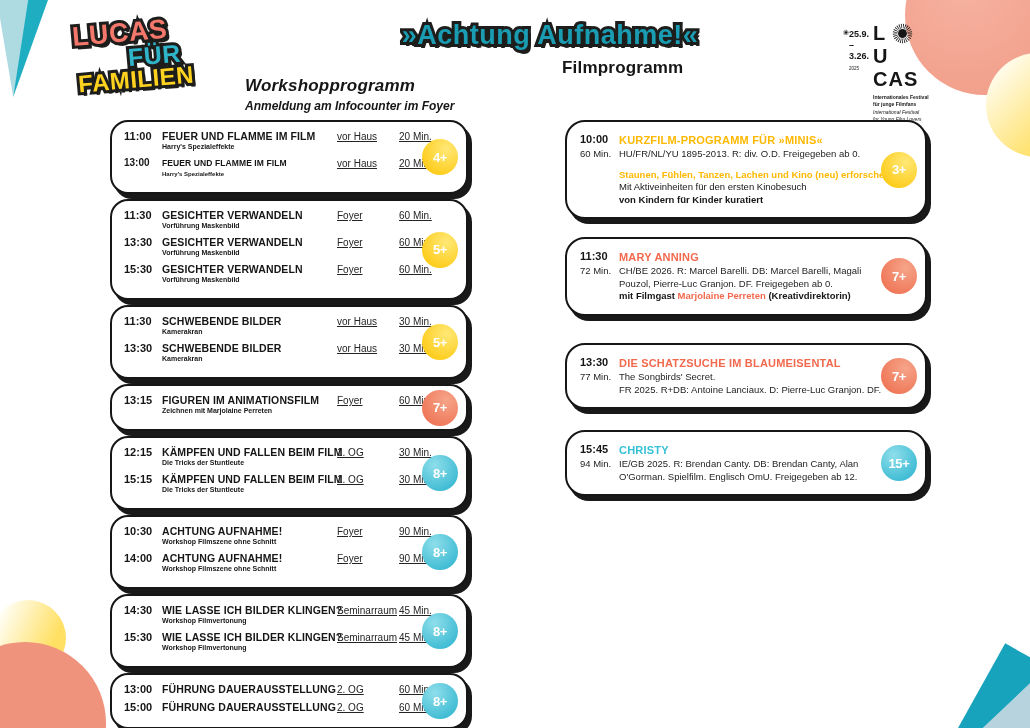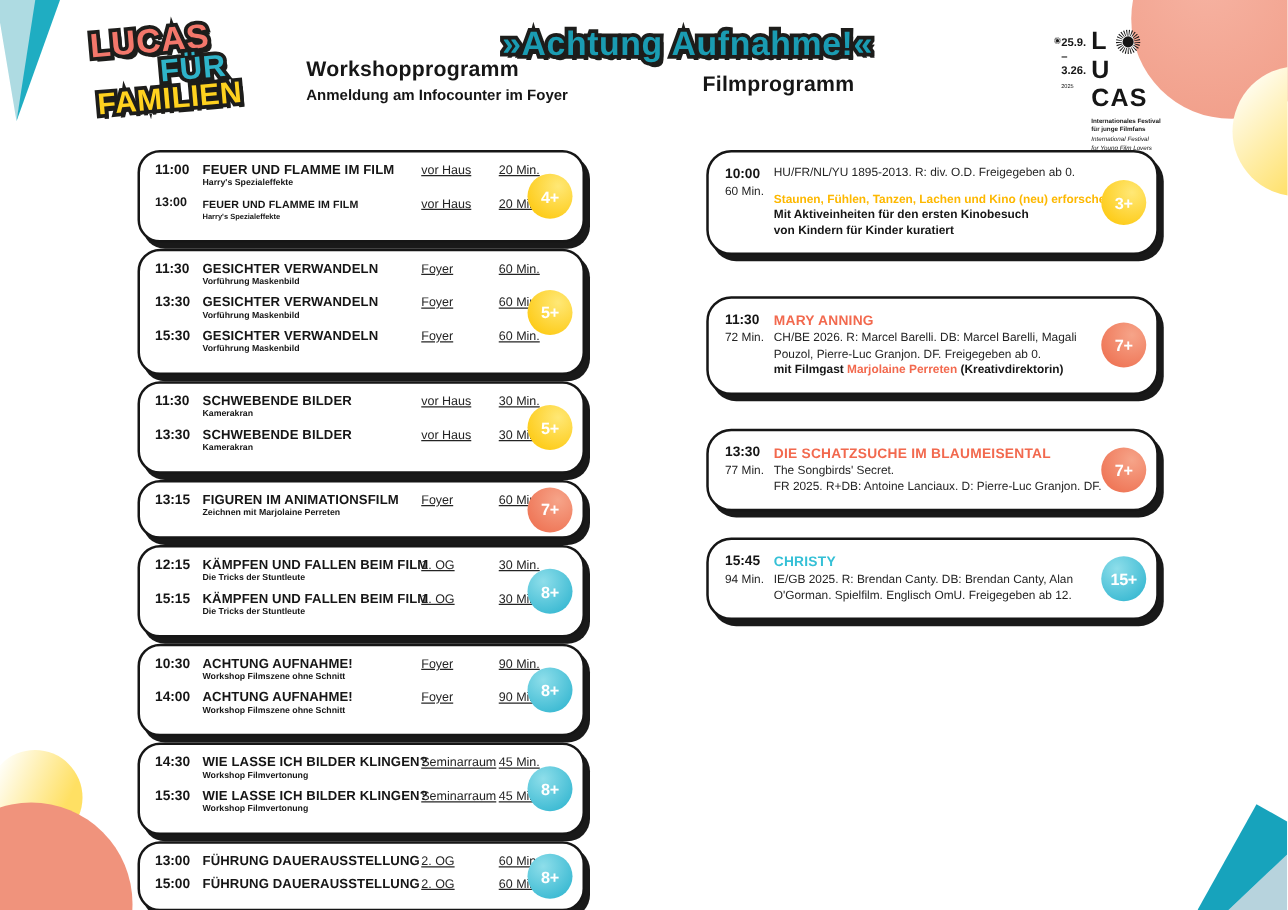--- a/index.html
+++ b/index.html
@@ -46,21 +46,21 @@
     position:absolute; left:330px; top:20px; width:440px;
     text-align:center; font-size:27px; color:#1a9cb2;
   }
   #family-logo { position:absolute; left:68px; top:20px; transform:rotate(-5deg); line-height:.95; }
   #family-logo .w1 { font-size:27px; color:#f3776b; margin-left:6px; }
   #family-logo .w2 { font-size:25px; color:#2fb4c9; margin-left:60px; }
   #family-logo .w3 { font-size:24px; color:#ffd21f; margin-left:8px; }
 
   
   .sec-head { position:absolute; }
-  #workshop-head { left:245px; top:46px; }
+  #workshop-head { left:245px; top:76px;font-style:italic; }
   #film-head { left:562px; top:58px; }
   .sec-title { font-size:17px; font-weight:800; letter-spacing:.2px; }
   .sec-sub { font-size:12px; font-weight:700; margin-top:3px; }
 
   
   #festival-logo { position:absolute; left:843px; top:22px; display:flex; gap:4px; }
   #festival-logo .lcol { width:26px; display:flex; flex-direction:row; align-items:flex-start; }
   #festival-logo .dates { margin-top:7px; font-size:9px; font-weight:700; line-height:11px; }
   #festival-logo .year { font-size:4.5px; font-weight:400; margin-top:1px; }
   #festival-logo .letters { font-size:20px; font-weight:800; line-height:23px; letter-spacing:1px; }
@@ -338,24 +338,25 @@
       <div class="badge badge-teal">8+</div>
     </div>
   </div>
 <div id="film-list">
     <div class="card fcard" style="top: 120px;">
       <div>
         <div class="ftime nw">10:00</div>
         <div class="fdur nw">60 Min.</div>
       </div>
       <div>
+        <div class="ftitle nw" style="color: rgb(253, 184, 0);">KURZFILM-PROGRAMM FÜR »MINIS«</div>
         <div class="fline nw"><span>HU/FR/NL/YU 1895-2013. R: div. O.D. Freigegeben ab 0.</span></div>
         <div class="fgap"></div>
         <div class="fline nw"><span style="font-weight: 700; color: rgb(253, 184, 0);">Staunen, Fühlen, Tanzen, Lachen und Kino (neu) erforschen</span></div>
-        <div class="fline nw"><span style="font-weight: 700; color: rgb(22, 22, 22);">Mit Aktiveinheiten für den ersten Kinobesuch</span></div>
+        <div class="fline nw"><span style="font-weight: 400; color: rgb(22, 22, 22);">Mit Aktiveinheiten für den ersten Kinobesuch</span></div>
         <div class="fline nw"><span style="font-weight: 700; color: rgb(22, 22, 22);">von Kindern für Kinder kuratiert</span></div>
       </div>
       <div class="badge badge-yellow">3+</div>
     </div>
     <div class="card fcard" style="top: 237px;">
       <div>
         <div class="ftime nw">11:30</div>
         <div class="fdur nw">72 Min.</div>
       </div>
       <div>

